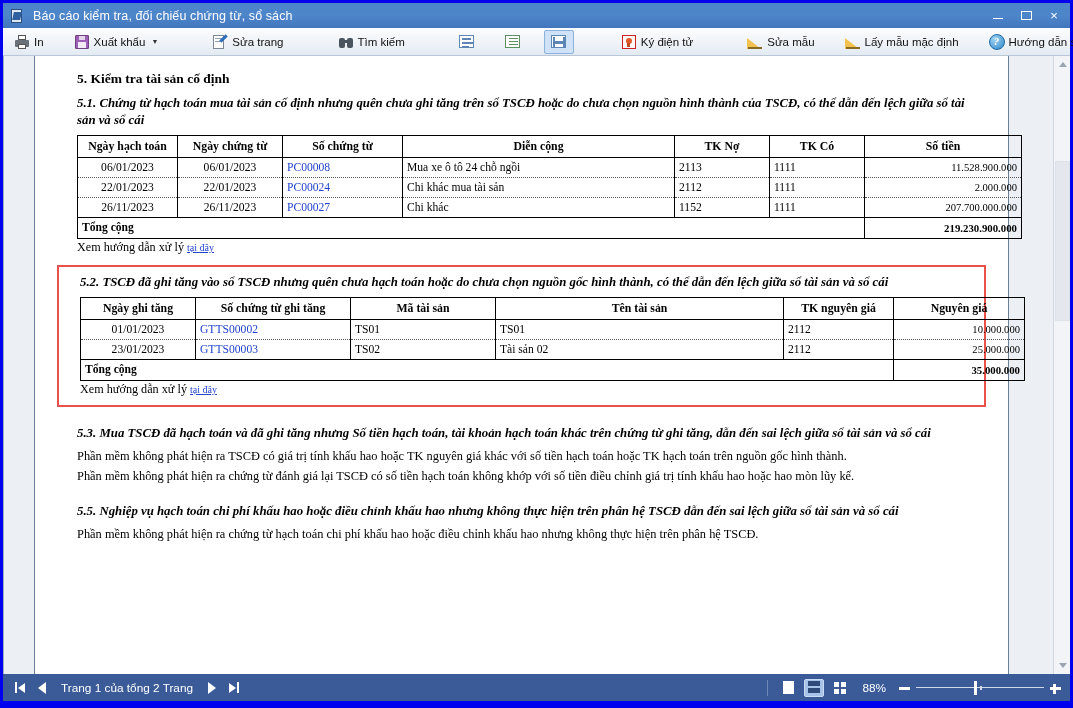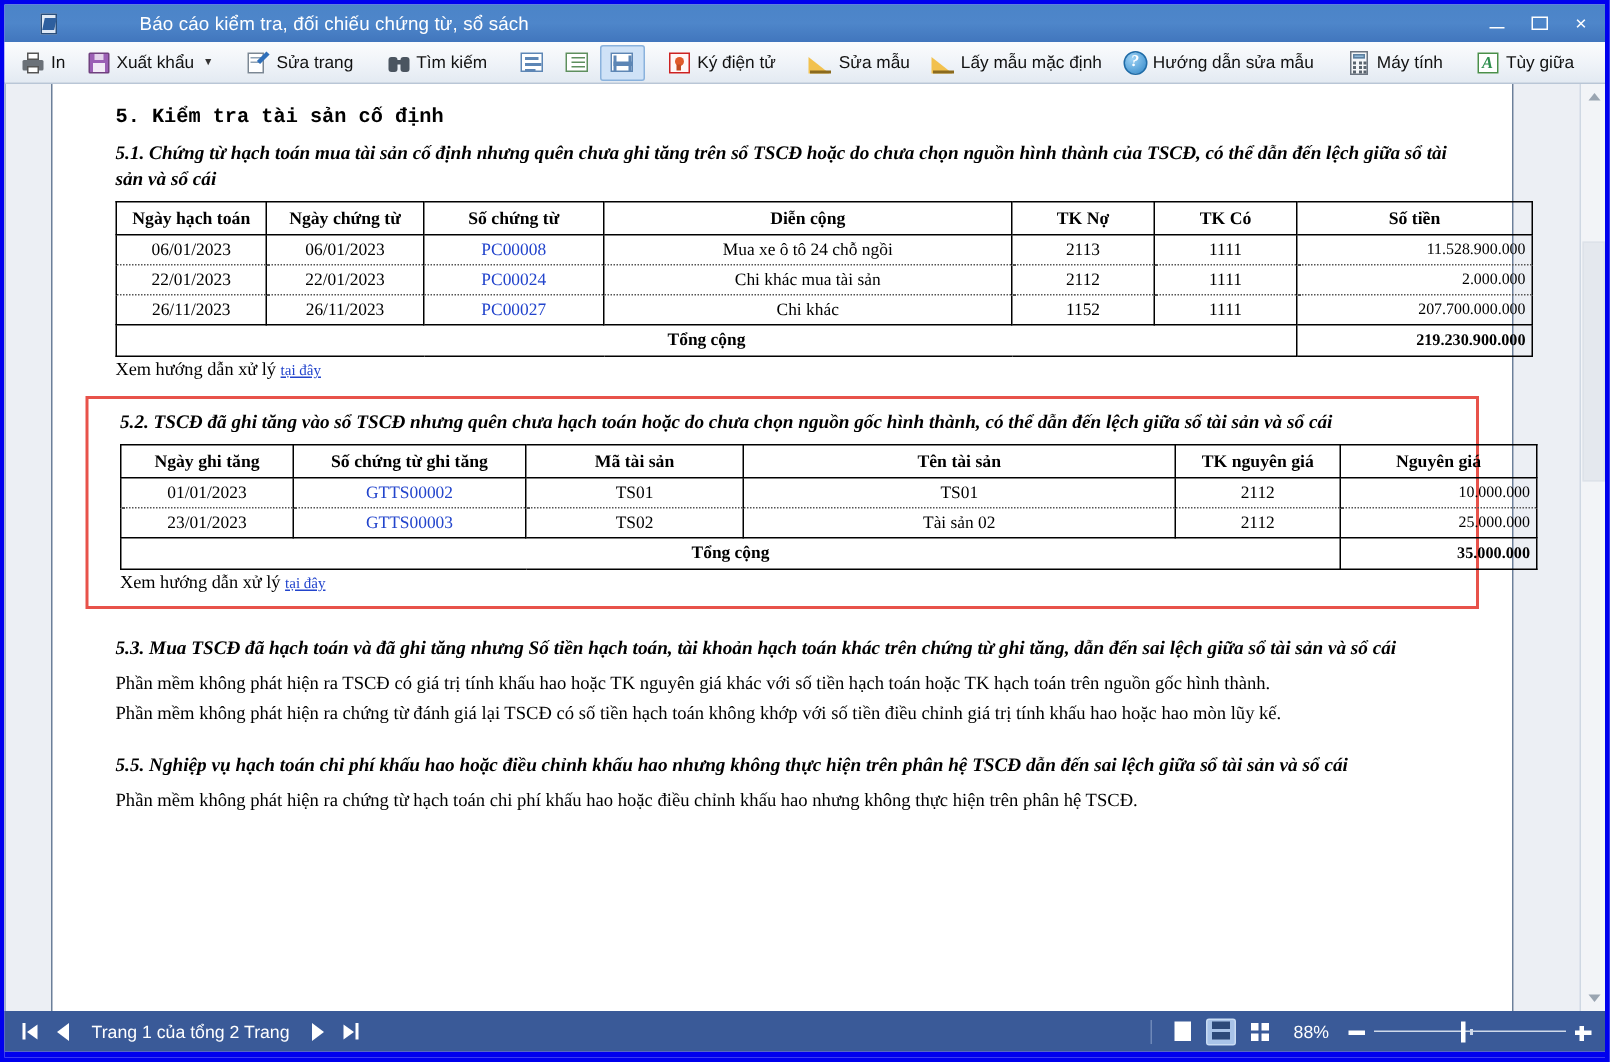--- a/index.html
+++ b/index.html
@@ -14,21 +14,21 @@
     position:absolute; left:0; top:0; width:1073px; height:708px;
     border:3px solid #0000ee;
     background:#eef2f8;
     display:flex; flex-direction:column;
   }
   
   .titlebar {
     height:25px; flex:0 0 25px;
     background:linear-gradient(to bottom,#4b84c8 0%, #4e86ca 50%, #4176bd 100%);
     display:flex; align-items:center; color:#fff;
-    padding-left:22px; position:relative;gap:44px;
+    padding-left:6px; position:relative;
   }
   .title-icon {
     width:16px; height:16px; margin-right:8px;
     position:relative; flex:0 0 16px;
   }
   .title-icon .doc {
     position:absolute; left:2px; top:1px; width:11px; height:14px;
     background:#dfe9f5; border:1px solid #2a4f7c;
   }
   .title-icon .mark {
@@ -44,21 +44,21 @@
     width:28px; height:22px; display:flex; align-items:center; justify-content:center;
     color:#fff; font-size:13px; line-height:1;
   }
   .min-glyph { display:block; width:10px; height:1px; background:#fff; margin-top:6px; }
   .max-glyph { display:block; width:11px; height:9px; border:1.5px solid #fff; }
   
   .toolbar {
     height:28px; flex:0 0 28px;
     background:linear-gradient(to bottom,#fbfcfd 0%, #eff3f8 55%, #e3eaf2 100%);
     border-bottom:1px solid #b9c6d6;
-    display:flex; align-items:center; padding:0 4px; gap:0px;
+    display:flex; align-items:center; padding:0 4px; gap:16px;
     font-size:11.5px; color:#111;
   }
   .tb-item {
     display:flex; align-items:center; gap:4px; height:24px;
     padding:0 6px; border:1px solid transparent; border-radius:2px;
     white-space:nowrap;
   }
   .tb-item.active { background:#cfe2f7; border:1px solid #8ab2dd; }
   .tb-sep { width:1px; height:18px; background:#c2cedc; margin:0 4px; }
   .tb-caret { font-size:7px; color:#333; margin-left:2px; }
@@ -130,21 +130,21 @@
   .page {
     position:absolute; left:16px; top:-2px; width:975px; height:665px;
     background:#fff; border:1px solid #6b7f99;
     padding:16px 22px 0 22px;
     font-family:"Liberation Serif", serif;
     color:#000;
   }
   .page-inner { position:relative; width:100%; height:100%; }
   h1.sec {
     font-size:13.5px; font-weight:bold; margin:0 0 8px 20px;
-    font-family:Liberation Mono, monospace;
+    font-family:Liberation Serif, serif;
   }
   .sub {
     font-size:12.8px; font-weight:bold; font-style:italic; margin:0 0 6px 20px;
     line-height:1.32;
   }
   .para {
     font-size:12.4px; margin:0 0 4px 20px; line-height:1.35;
   }
   table.rpt {
     border-collapse:collapse; width:944px; margin:0 0 0 20px;
@@ -156,21 +156,21 @@
   }
   table.rpt td {
     border-left:1px solid #000; border-right:1px solid #000;
     border-top:1px dotted #555; border-bottom:1px dotted #555;
     padding:2px 4px; height:20px; vertical-align:middle;
   }
   table.rpt tr.first td { border-top:1px solid #000; }
   table.rpt tr.last td { border-bottom:1px solid #000;margin-top:20px; }
   table.rpt td.c { text-align:center; }
   table.rpt td.r { text-align:right; font-size:10.6px; }
-  table.rpt td.l { text-align:center; }
+  table.rpt td.l { text-align:left; }
   table.rpt td.link { color:#2244cc; }
   table.rpt tr.total td {
     border:1px solid #000; font-weight:bold; height:21px;
   }
   table.rpt tr.total td.r { font-size:10.8px; }
   .hint { font-size:12.2px; margin:1px 0 0 20px; }
   .hint a { color:#2244cc; font-size:10px; text-decoration:underline; }
   .redbox {
     border:2px solid #e8524a; margin:10px 0 0 0; padding:7px 7px 8px 7px;
     position:relative;

